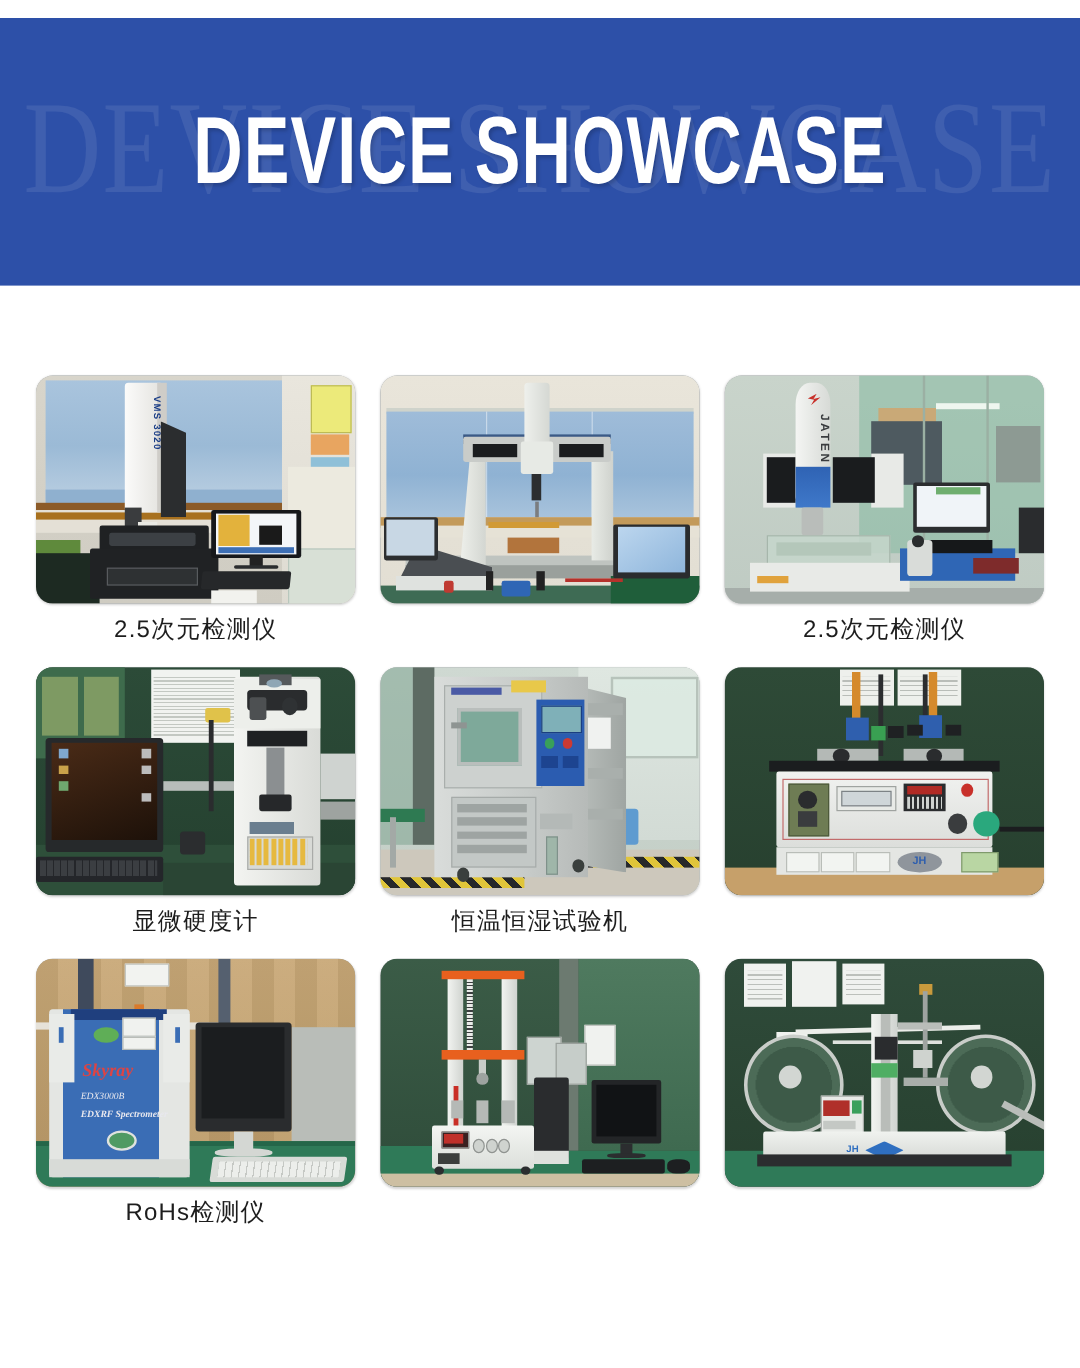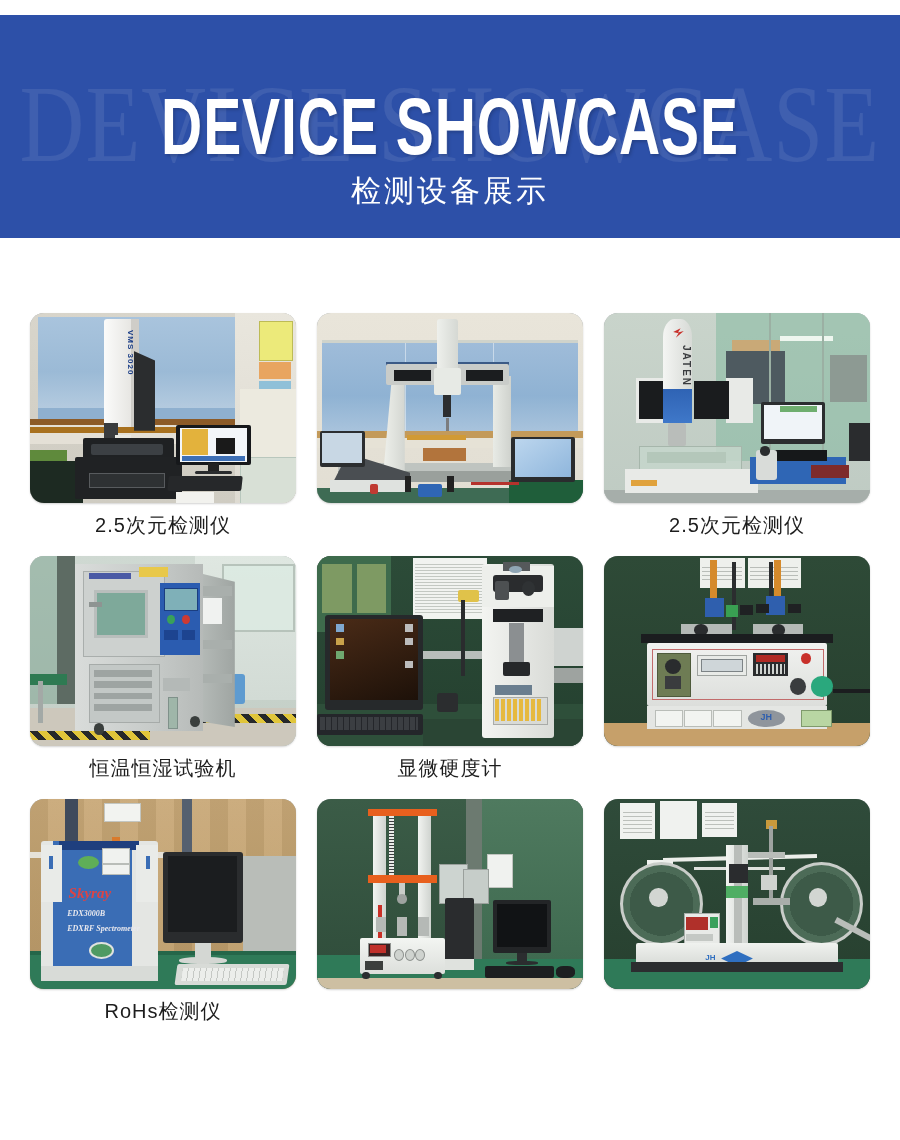--- a/index.html
+++ b/index.html
@@ -320,21 +320,21 @@
   .t7-top{left:11%;top:22%;width:30%;height:5%;background:#1f3f7e;}
   .t7-sidel{left:4%;top:24%;width:8%;height:30%;background:#e9ebe8;}
   .t7-sider{left:40%;top:24%;width:8%;height:30%;background:#e9ebe8;}
   .t7-sl1{left:7%;top:30%;width:1.5%;height:7%;background:#3a6db5;}
   .t7-sl2{left:43.5%;top:30%;width:1.5%;height:7%;background:#3a6db5;}
   .t7-lbl1{left:27%;top:26%;width:10%;height:7%;background:#f0f2ef;border:1px solid #b9bdb8;}
   .t7-lbl2{left:18%;top:30%;width:8%;height:7%;background:#5fae57;border-radius:50%;}
   .t7-lbl3{left:27%;top:34%;width:10%;height:5%;background:#f0f2ef;border:1px solid #b9bdb8;}
   .t7-brand{left:13%;top:45%;width:28%;height:9%;color:#d44;font-size:15px;font-weight:bold;
     font-style:italic;font-family:"Liberation Serif",serif;text-align:left;padding-left:4px;}
-  .t7-m1{left:14%;top:58%;width:26%;height:5%;color:#e8e8ee;font-size:8px;font-weight:bold;
+  .t7-m1{left:14%;top:58%;width:26%;height:5%;color:#e8e8ee;font-size:8px;font-weight:normal;
     font-style:italic;font-family:"Liberation Serif",serif;}
   .t7-m2{left:14%;top:66%;width:30%;height:5%;color:#e8e8ee;font-size:8px;font-weight:bold;
     font-style:italic;font-family:"Liberation Serif",serif;}
   .t7-btn{left:22%;top:75%;width:8%;height:7%;background:#4f9a63;border-radius:50%;border:2px solid #dfe2de;}
   .t7-foot{left:4%;top:88%;width:44%;height:8%;background:#d8dbd7;}
   .t7-orange{left:31%;top:20%;width:3%;height:3%;background:#d97a2b;}
   .t7-mon{left:50%;top:28%;width:30%;height:48%;background:#2a2c2e;border-radius:3px;}
   .t7-mons{left:52%;top:30%;width:26%;height:40%;background:#1b1d1f;}
   .t7-stand{left:62%;top:76%;width:6%;height:8%;background:#d4d7d3;}
   .t7-base{left:56%;top:83%;width:18%;height:4%;background:#d4d7d3;border-radius:40%;}
@@ -429,21 +429,20 @@
   .t9-diag{left:86%;top:68%;width:18%;height:3%;background:#b9bdb9;transform:rotate(28deg);}
 </style>
 </head>
 <body>
 
 <div class="page">
 
   <div class="banner">
     <div class="ghost"><span>DEVICE SHOWCASE</span></div>
     <div class="title-main">DEVICE SHOWCASE</div>
-    <div class="title-sub">检测设备展示</div>
   </div>
 
   <div class="grid">
 
     <div class="row row1">
 
       <div class="cell">
         <div class="photo">
           <div class="ph t1-wall"></div>
             <div class="ph t1-curtain"></div>
@@ -553,20 +552,63 @@
             <div class="ph t3-mouse"></div>
           <div class="ph t3-joy"></div>
             <div class="ph t3-joytop"></div>
           <div class="ph t3-rightmon"></div>
         </div>
         <div class="caption">2.5次元检测仪</div>
       </div>
     </div>
 
     <div class="row row2">
+
+      <div class="cell">
+        <div class="photo">
+          <div class="ph t5-bg"></div>
+            <div class="ph t5-panelL"></div>
+          <div class="ph t5-panelL2"></div>
+            <div class="ph t5-panelL3"></div>
+          <div class="ph t5-chart"></div>
+            <div class="ph t5-chartlines"></div>
+          <div class="ph t5-rail"></div>
+          <div class="ph t5-bench"></div>
+            <div class="ph t5-bench2"></div>
+          <div class="ph t5-right1"></div>
+            <div class="ph t5-right2"></div>
+          <div class="ph t5-mon"></div>
+            <div class="ph t5-scr"></div>
+          <div class="ph t5-icon1"></div>
+            <div class="ph t5-icon2"></div>
+            <div class="ph t5-icon3"></div>
+          <div class="ph t5-icon4"></div>
+            <div class="ph t5-icon5"></div>
+            <div class="ph t5-icon6"></div>
+          <div class="ph t5-kb"></div>
+            <div class="ph t5-kbkeys"></div>
+          <div class="ph t5-camera"></div>
+          <div class="ph t5-yel"></div>
+            <div class="ph t5-cable"></div>
+          <div class="ph t5-body"></div>
+            <div class="ph t5-head"></div>
+          <div class="ph t5-eye"></div>
+            <div class="ph t5-lens"></div>
+          <div class="ph t5-turret"></div>
+            <div class="ph t5-obj1"></div>
+            <div class="ph t5-obj2"></div>
+          <div class="ph t5-stage"></div>
+            <div class="ph t5-spindle"></div>
+            <div class="ph t5-anvil"></div>
+          <div class="ph t5-disp"></div>
+            <div class="ph t5-keypad"></div>
+            <div class="ph t5-keys"></div>
+        </div>
+        <div class="caption">显微硬度计</div>
+      </div>
 
       <div class="cell">
         <div class="photo">
           <div class="ph t4-bg"></div>
             <div class="ph t4-wallR"></div>
             <div class="ph t4-win"></div>
           <div class="ph t4-floor"></div>
             <div class="ph t4-stripe"></div>
             <div class="ph t4-stripe2"></div>
           <div class="ph t4-glassL"></div>
@@ -595,63 +637,20 @@
           <div class="ph t4-lv1"></div>
             <div class="ph t4-lv2"></div>
             <div class="ph t4-lv3"></div>
             <div class="ph t4-lv4"></div>
           <div class="ph t4-drw"></div>
             <div class="ph t4-tube"></div>
           <div class="ph t4-wheel1"></div>
             <div class="ph t4-wheel2"></div>
         </div>
         <div class="caption">恒温恒湿试验机</div>
-      </div>
-
-      <div class="cell">
-        <div class="photo">
-          <div class="ph t5-bg"></div>
-            <div class="ph t5-panelL"></div>
-          <div class="ph t5-panelL2"></div>
-            <div class="ph t5-panelL3"></div>
-          <div class="ph t5-chart"></div>
-            <div class="ph t5-chartlines"></div>
-          <div class="ph t5-rail"></div>
-          <div class="ph t5-bench"></div>
-            <div class="ph t5-bench2"></div>
-          <div class="ph t5-right1"></div>
-            <div class="ph t5-right2"></div>
-          <div class="ph t5-mon"></div>
-            <div class="ph t5-scr"></div>
-          <div class="ph t5-icon1"></div>
-            <div class="ph t5-icon2"></div>
-            <div class="ph t5-icon3"></div>
-          <div class="ph t5-icon4"></div>
-            <div class="ph t5-icon5"></div>
-            <div class="ph t5-icon6"></div>
-          <div class="ph t5-kb"></div>
-            <div class="ph t5-kbkeys"></div>
-          <div class="ph t5-camera"></div>
-          <div class="ph t5-yel"></div>
-            <div class="ph t5-cable"></div>
-          <div class="ph t5-body"></div>
-            <div class="ph t5-head"></div>
-          <div class="ph t5-eye"></div>
-            <div class="ph t5-lens"></div>
-          <div class="ph t5-turret"></div>
-            <div class="ph t5-obj1"></div>
-            <div class="ph t5-obj2"></div>
-          <div class="ph t5-stage"></div>
-            <div class="ph t5-spindle"></div>
-            <div class="ph t5-anvil"></div>
-          <div class="ph t5-disp"></div>
-            <div class="ph t5-keypad"></div>
-            <div class="ph t5-keys"></div>
-        </div>
-        <div class="caption">显微硬度计</div>
       </div>
 
       <div class="cell">
         <div class="photo">
           <div class="ph t6-bg"></div>
           <div class="ph t6-doc1"></div>
             <div class="ph t6-doc2"></div>
           <div class="ph t6-docl1"></div>
             <div class="ph t6-docl2"></div>
           <div class="ph t6-desk"></div>

